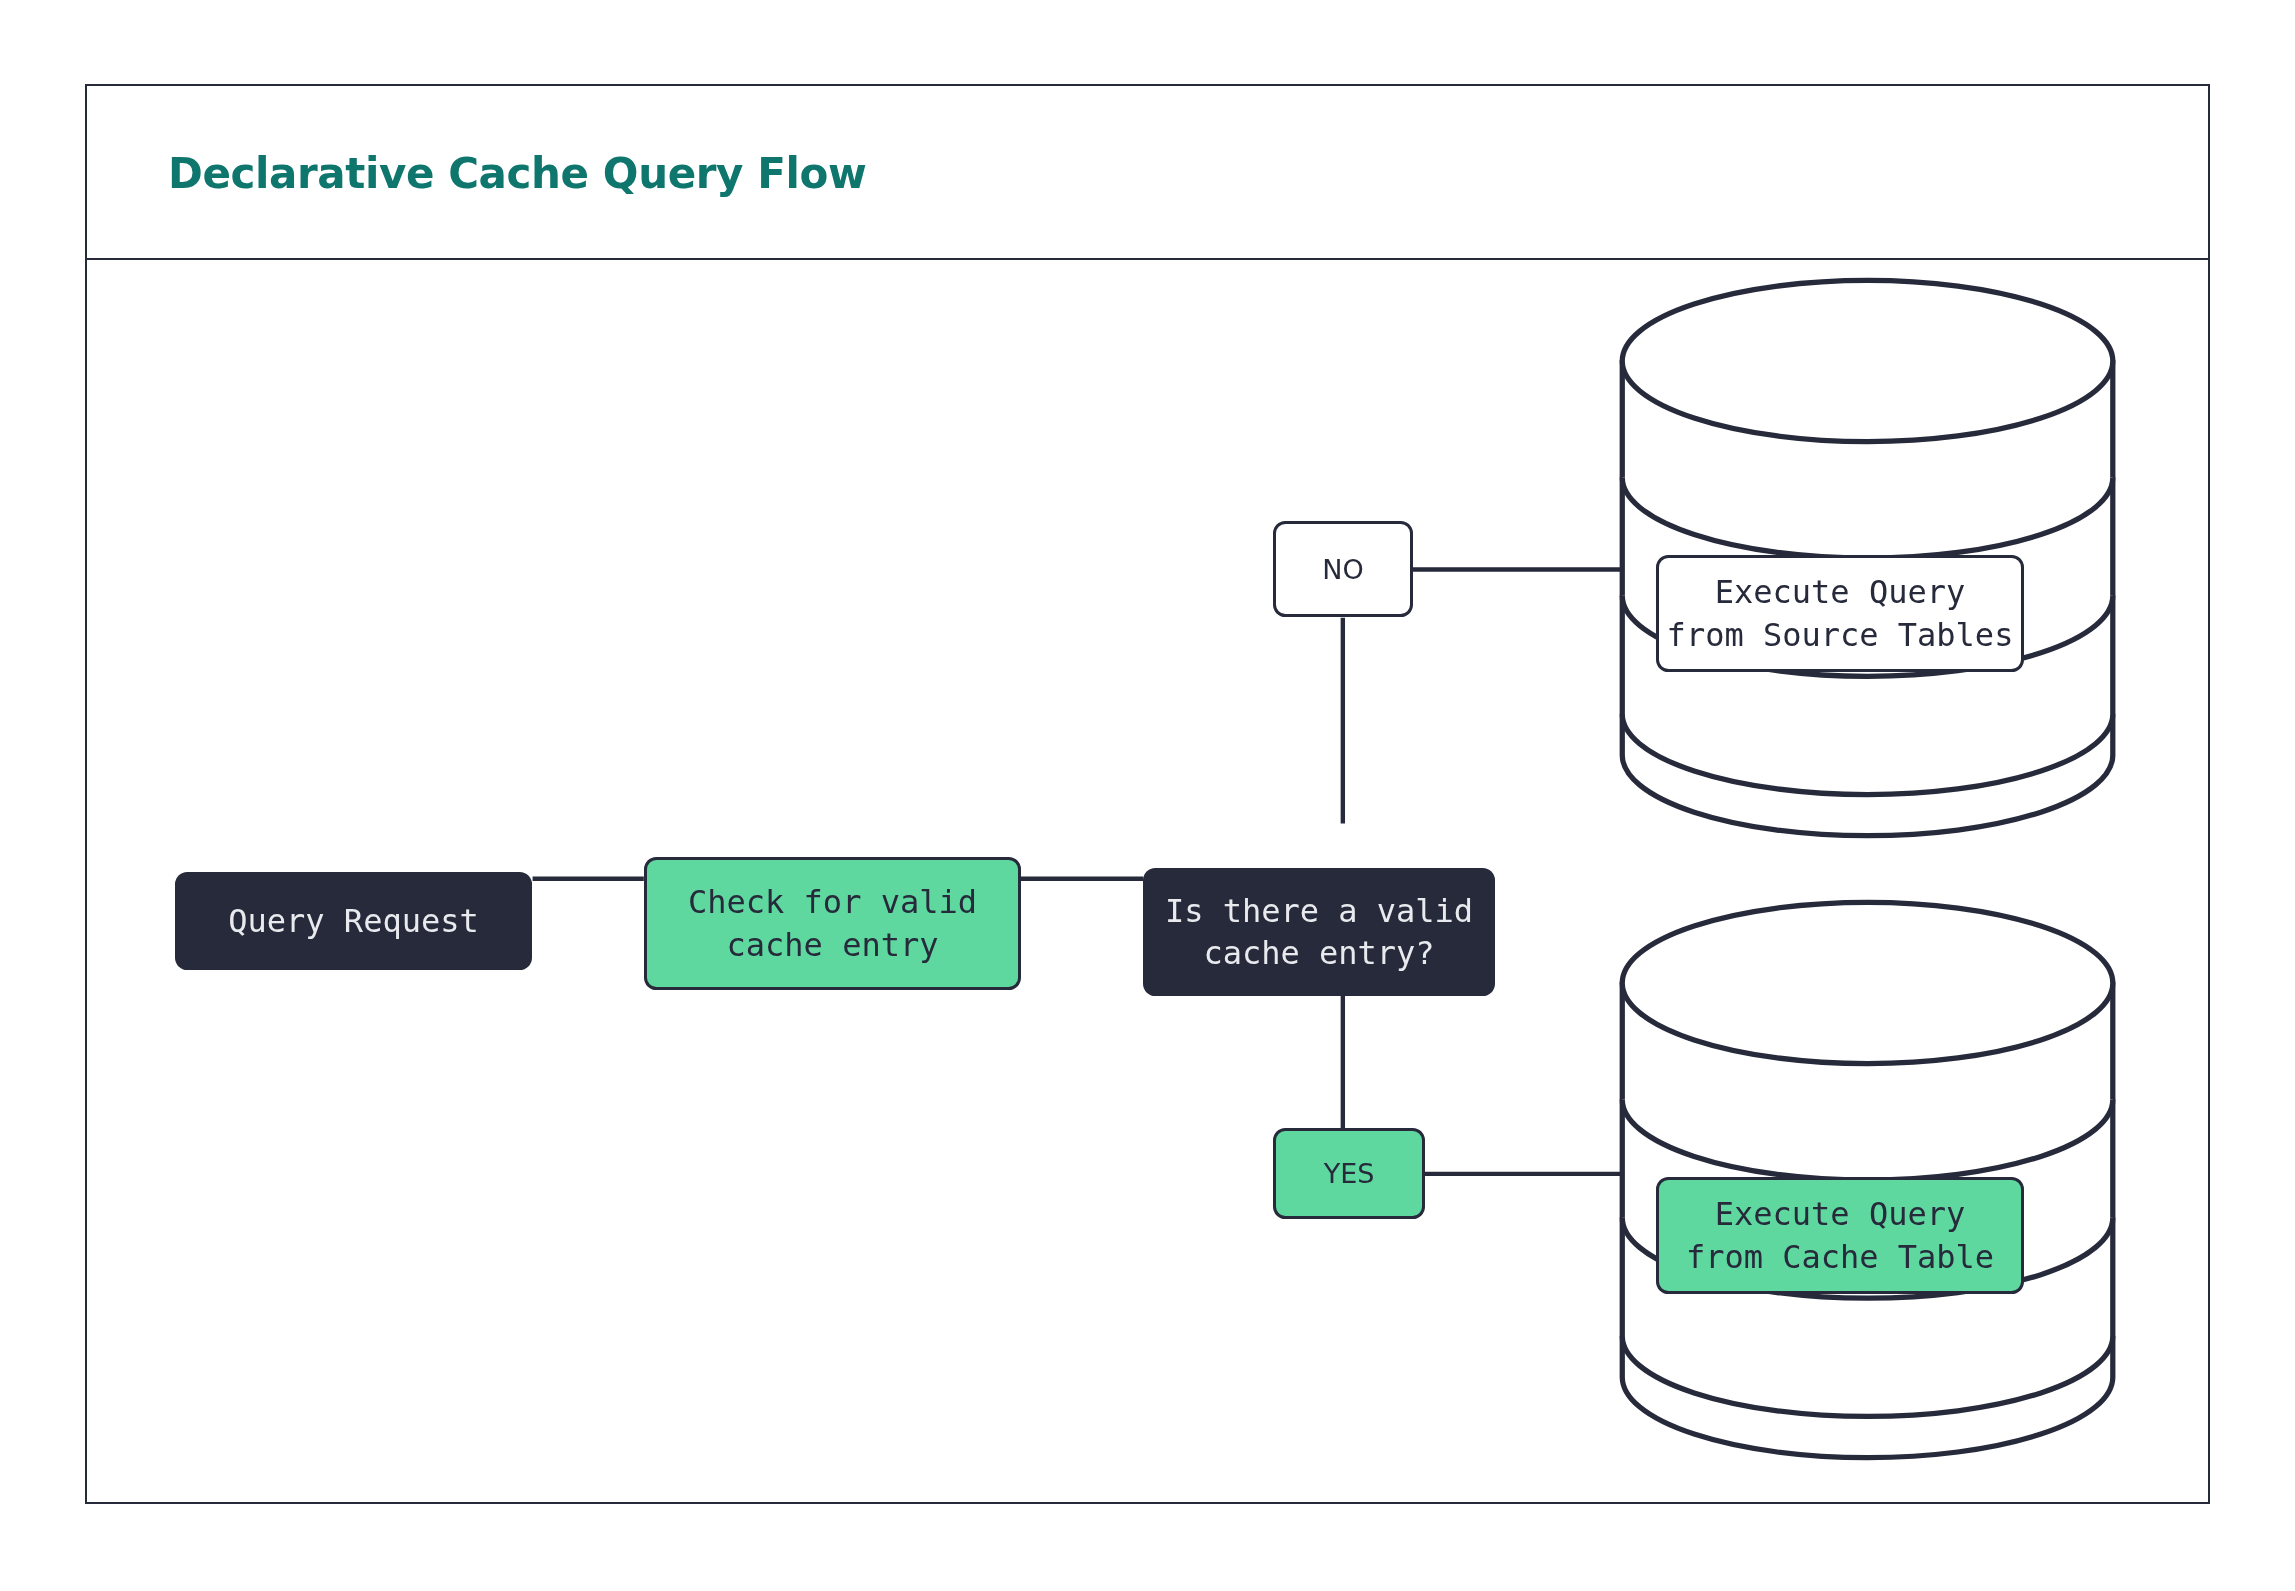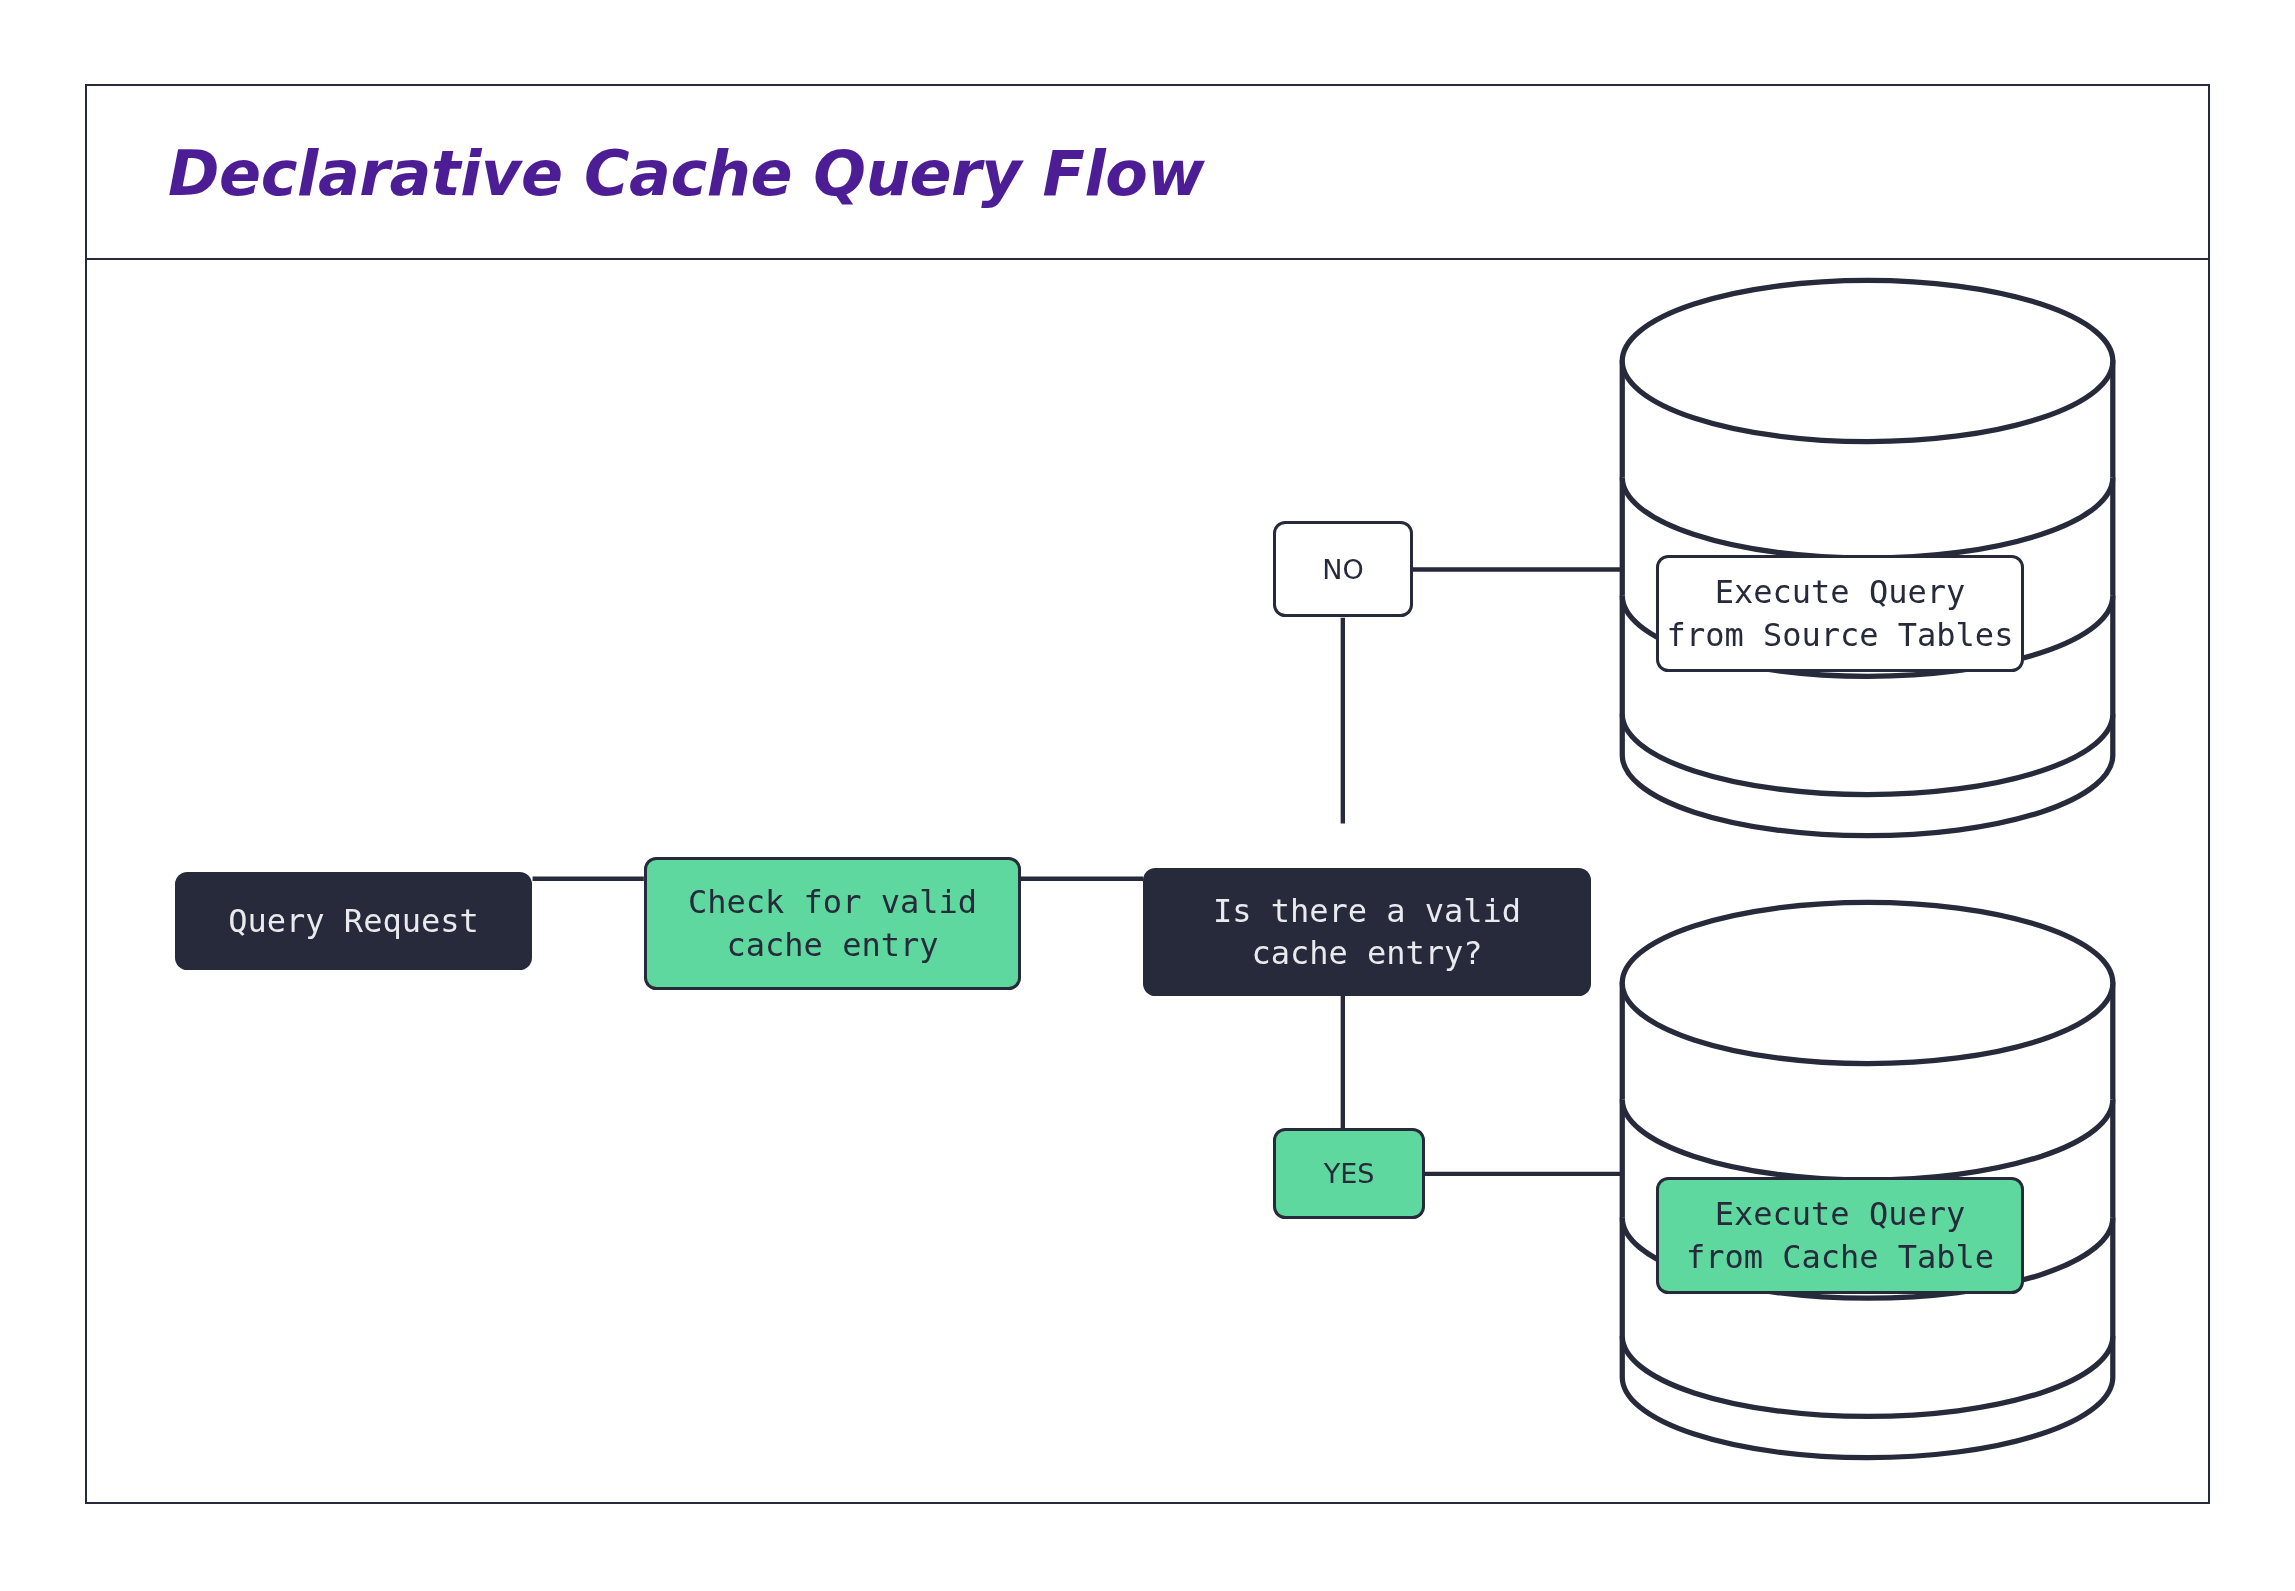--- a/index.html
+++ b/index.html
@@ -6,21 +6,21 @@
   body{width:2295px;height:1591px;position:relative;overflow:hidden;
        font-family:"DejaVu Sans",sans-serif;}
   #canvas{position:absolute;left:0;top:0;width:2295px;height:1591px;}
   .frame{position:absolute;left:85px;top:84px;width:2125px;height:1420px;
          border:2.6px solid #262a3a;box-sizing:border-box;background:#fff;}
   .frame-header{position:absolute;left:85px;top:84px;width:2125px;height:176px;
          border-bottom:2.6px solid #262a3a;box-sizing:border-box;}
   .title{position:absolute;left:168px;top:125px;width:1402px;height:96px;
          display:flex;align-items:center;
          font-family:"DejaVu Sans",sans-serif;font-weight:bold;
-         font-size:62px;color:#4c1d95;letter-spacing:-0.4px;white-space:nowrap;font-style:italic;}
+         font-size:42px;color:#0f766e;letter-spacing:-0.4px;white-space:nowrap;}
   svg.wires{position:absolute;left:0;top:0;width:2295px;height:1591px;
             pointer-events:none;}
   .node{position:absolute;box-sizing:border-box;display:flex;
         align-items:center;justify-content:center;text-align:center;
         font-family:"DejaVu Sans Mono","Liberation Mono",monospace;
         line-height:1.32;white-space:pre-line;margin-top:44px;}
   .node-dark{background:#262a3a;color:#e9eaee;border-radius:12.3px;
              font-size:32px;}
   .node-green{background:#5fd8a0;color:#262a3a;border:3.5px solid #262a3a;
               border-radius:12.3px;font-size:32px;}
@@ -73,21 +73,21 @@
       <path d="M1852,1390 A280,92 0 0,0 2412,1390"></path>
       <path d="M1852,1525 A280,92 0 0,0 2412,1525"></path>
     </g>
   </svg>
 
   <div class="node node-dark" style="left:175px;top:828px;width:357px;height:98px;">Query Request</div>
 
   <div class="node node-green" style="left:644px;top:813px;width:377px;height:133px;">Check for valid
 cache entry</div>
 
-  <div class="node node-dark" style="left:1143px;top:824px;width:448px;height:128px;">Is there a valid
+  <div class="node node-dark" style="left:1143px;top:824px;width:352px;height:128px;">Is there a valid
 cache entry?</div>
 
   <div class="node node-white" style="left:1656px;top:511px;width:368px;height:117px;">Execute Query
 from Source Tables</div>
 
   <div class="node node-green" style="left:1656px;top:1133px;width:368px;height:117px;">Execute Query
 from Cache Table</div>
 
   <div class="edge-label lbl-white" style="left:1273px;top:521px;width:140px;height:96px;">NO</div>
 

